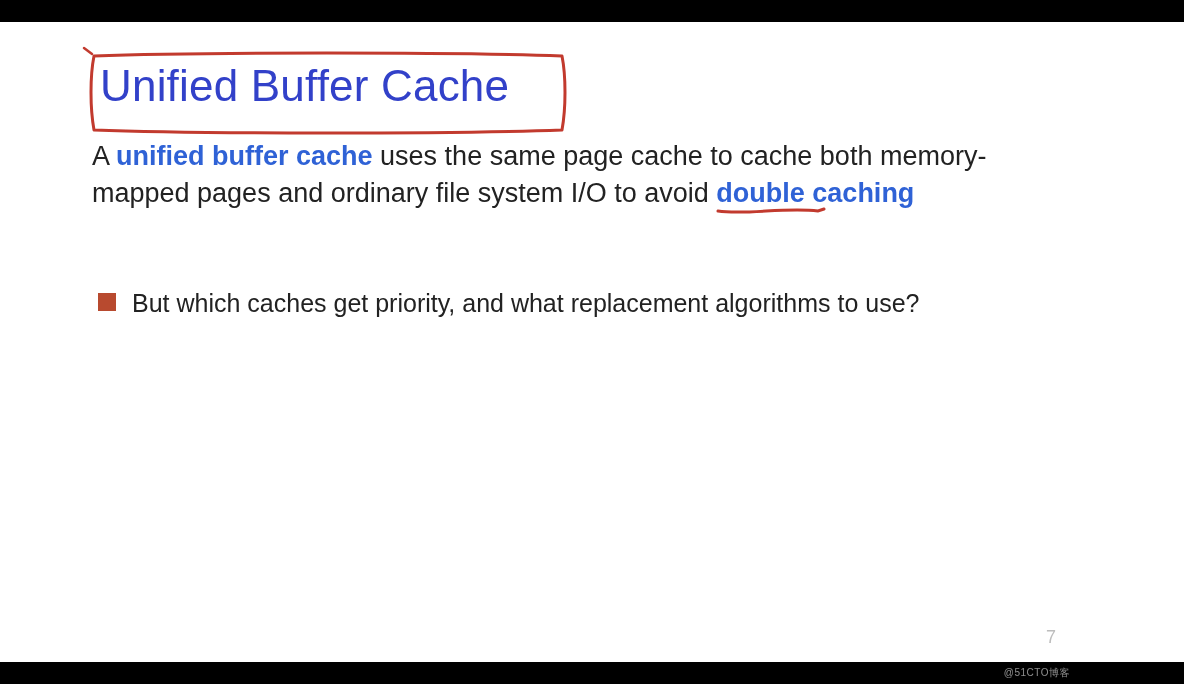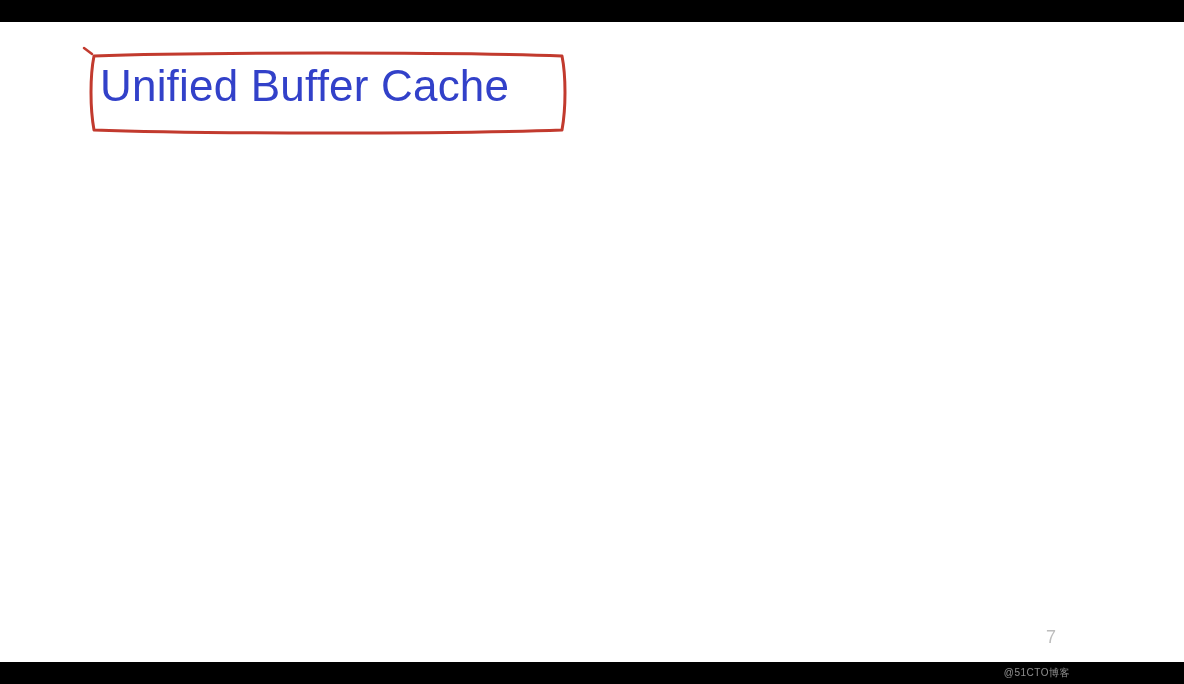--- a/index.html
+++ b/index.html
@@ -32,19 +32,30 @@
   <div class="content">
 
     <div class="title-wrap">
       <h1 class="title">Unified Buffer Cache</h1>
       <svg class="title-box-svg" width="520" height="96" viewBox="0 0 520 96">
         <path d="M 18 10 C 120 6, 380 6, 486 10 C 490 30, 490 62, 486 84 C 380 88, 120 88, 18 84 C 14 62, 14 30, 18 10 Z" fill="none" stroke="#c23a2e" stroke-width="3" stroke-linejoin="round" stroke-linecap="round"></path>
         <path d="M 16 8 L 8 2" fill="none" stroke="#c23a2e" stroke-width="2.5" stroke-linecap="round"></path>
       </svg>
     </div>
 
+    <p class="body-text">
+      <span>A </span><span class="kw">unified buffer cache</span><span> uses the same page cache to cache both memory-mapped pages and ordinary file system I/O to avoid </span><span class="kw underline-wrap"><span>double caching</span>
+        <svg class="underline-svg" width="110" height="16" viewBox="0 0 110 16">
+          <path d="M 2 6 C 30 10, 70 2, 102 6 L 108 4" fill="none" stroke="#c23a2e" stroke-width="3" stroke-linecap="round"></path>
+        </svg>
+      </span>
+    </p>
 
+    <div class="bullet-row">
+      <div class="bullet-sq"></div>
+      <div class="bullet-text">But which caches get priority, and what replacement algorithms to use?</div>
+    </div>
 
   </div>
 
   <div class="page-num">7</div>
   <div class="watermark">@51CTO博客</div>
 </div>
 
 </body></html>

